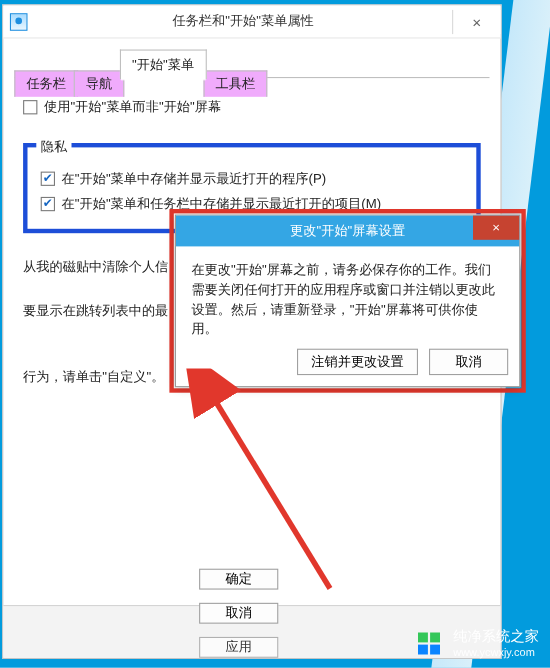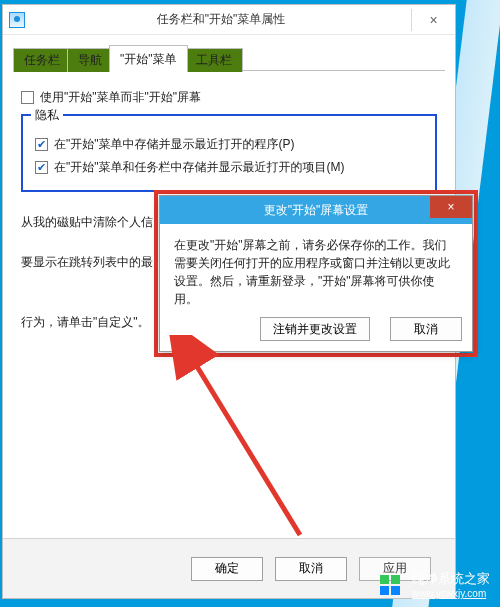--- a/index.html
+++ b/index.html
@@ -64,27 +64,27 @@
     font-size:14px;
   }
   .tabs-row {
     position: relative;
     height: 28px;
     border-bottom: 1px solid #bfbfbf;
     margin: 8px 10px 0 10px;
   }
   .tab {
     position: absolute;
-    top: 5px;
+    top: 21px;
     height: 24px;
     padding: 0 10px;
     line-height: 23px;
     border: 1px solid #bfbfbf;
     border-bottom: none;
-    background: #4d7c0f;
+    background: #f0abfc;
     color:#222;
     font-size:12px;
   }
   .tab.sel {
     top: 2px;
     height: 27px;
     background:#ffffff;
     z-index:2;
     line-height:26px;
   }
@@ -102,43 +102,44 @@
     width:13px; height:13px;
     border:1px solid #7a7a7a;
     margin-right:6px;
     display:inline-flex; align-items:center; justify-content:center;
     font-size:11px; line-height:1;
     background:#fff;
   }
   .chk.on { color:#1464c0; }
   .chk.on:before{ content:"✔"; }
   .group {
-    border:2px solid #1d4ed8;
-    margin-top:8px;
+    border:4px solid #1d4ed8;
+    margin-top:24px;
     padding: 14px 12px 8px 12px;
     position:relative;
   }
   .group-title{
     position:absolute;
     top:-9px; left:8px;
     background:#fff;
     padding:0 4px;
   }
   .para { margin:20px 0 0 0; line-height:20px; }
   .bottom-bar{
     position:absolute;
     left:0; right:0; bottom:0;
-    height:60px;
+    height:48px;
     border-top:1px solid #d4d4d4;
     background:#f3f3f3;
     display:flex;
     justify-content:flex-end;
     align-items:center;
     gap:12px;
     padding-right:24px;
+    flex-direction:column;
   }
   .btn {
     min-width:72px; height:24px;
     border:1px solid #a0a0a0;
     background:#fdfdfd;
     font-size:12px;
     display:flex; align-items:center; justify-content:center;
     padding:0 8px;
   }
   
@@ -167,21 +168,21 @@
   }
   .dlg-body{
     padding:12px 14px 0 14px;
     font-size:12px;
     line-height:18px;
     color:#222;
   }
   .dlg-btns{
     position:absolute;
     right:10px; bottom:10px;
-    display:flex; gap:20px;
+    display:flex; gap:10px;
   }
   .highlight{
     position:absolute;
     left:154px; top:190px;
     width:324px; height:167px;
     border:4px solid #e1372c;
     pointer-events:none;
   }
   .arrow-svg{
     position:absolute;
@@ -199,21 +200,21 @@
   }
   .wm-logo{
     display:grid;
     grid-template-columns:9px 9px;
     grid-template-rows:9px 9px;
     gap:2px;
   }
   .wm-logo span{ width:9px;height:9px; }
   .sq1{background:#34c759;} .sq2{background:#34c759;}
   .sq3{background:#0a84ff;} .sq4{background:#0a84ff;}
-  .wm-url{ font-size:10px; color:#fff; opacity:.95;text-decoration:underline; }
+  .wm-url{ font-size:10px; color:#fff; opacity:.95; }
 </style>
 </head>
 <body>
 
 <div class="bg-diag"></div>
 
 <div class="win">
   <div class="titlebar">
     <div class="title-icon"></div>
     <div class="title-text">任务栏和"开始"菜单属性</div>

